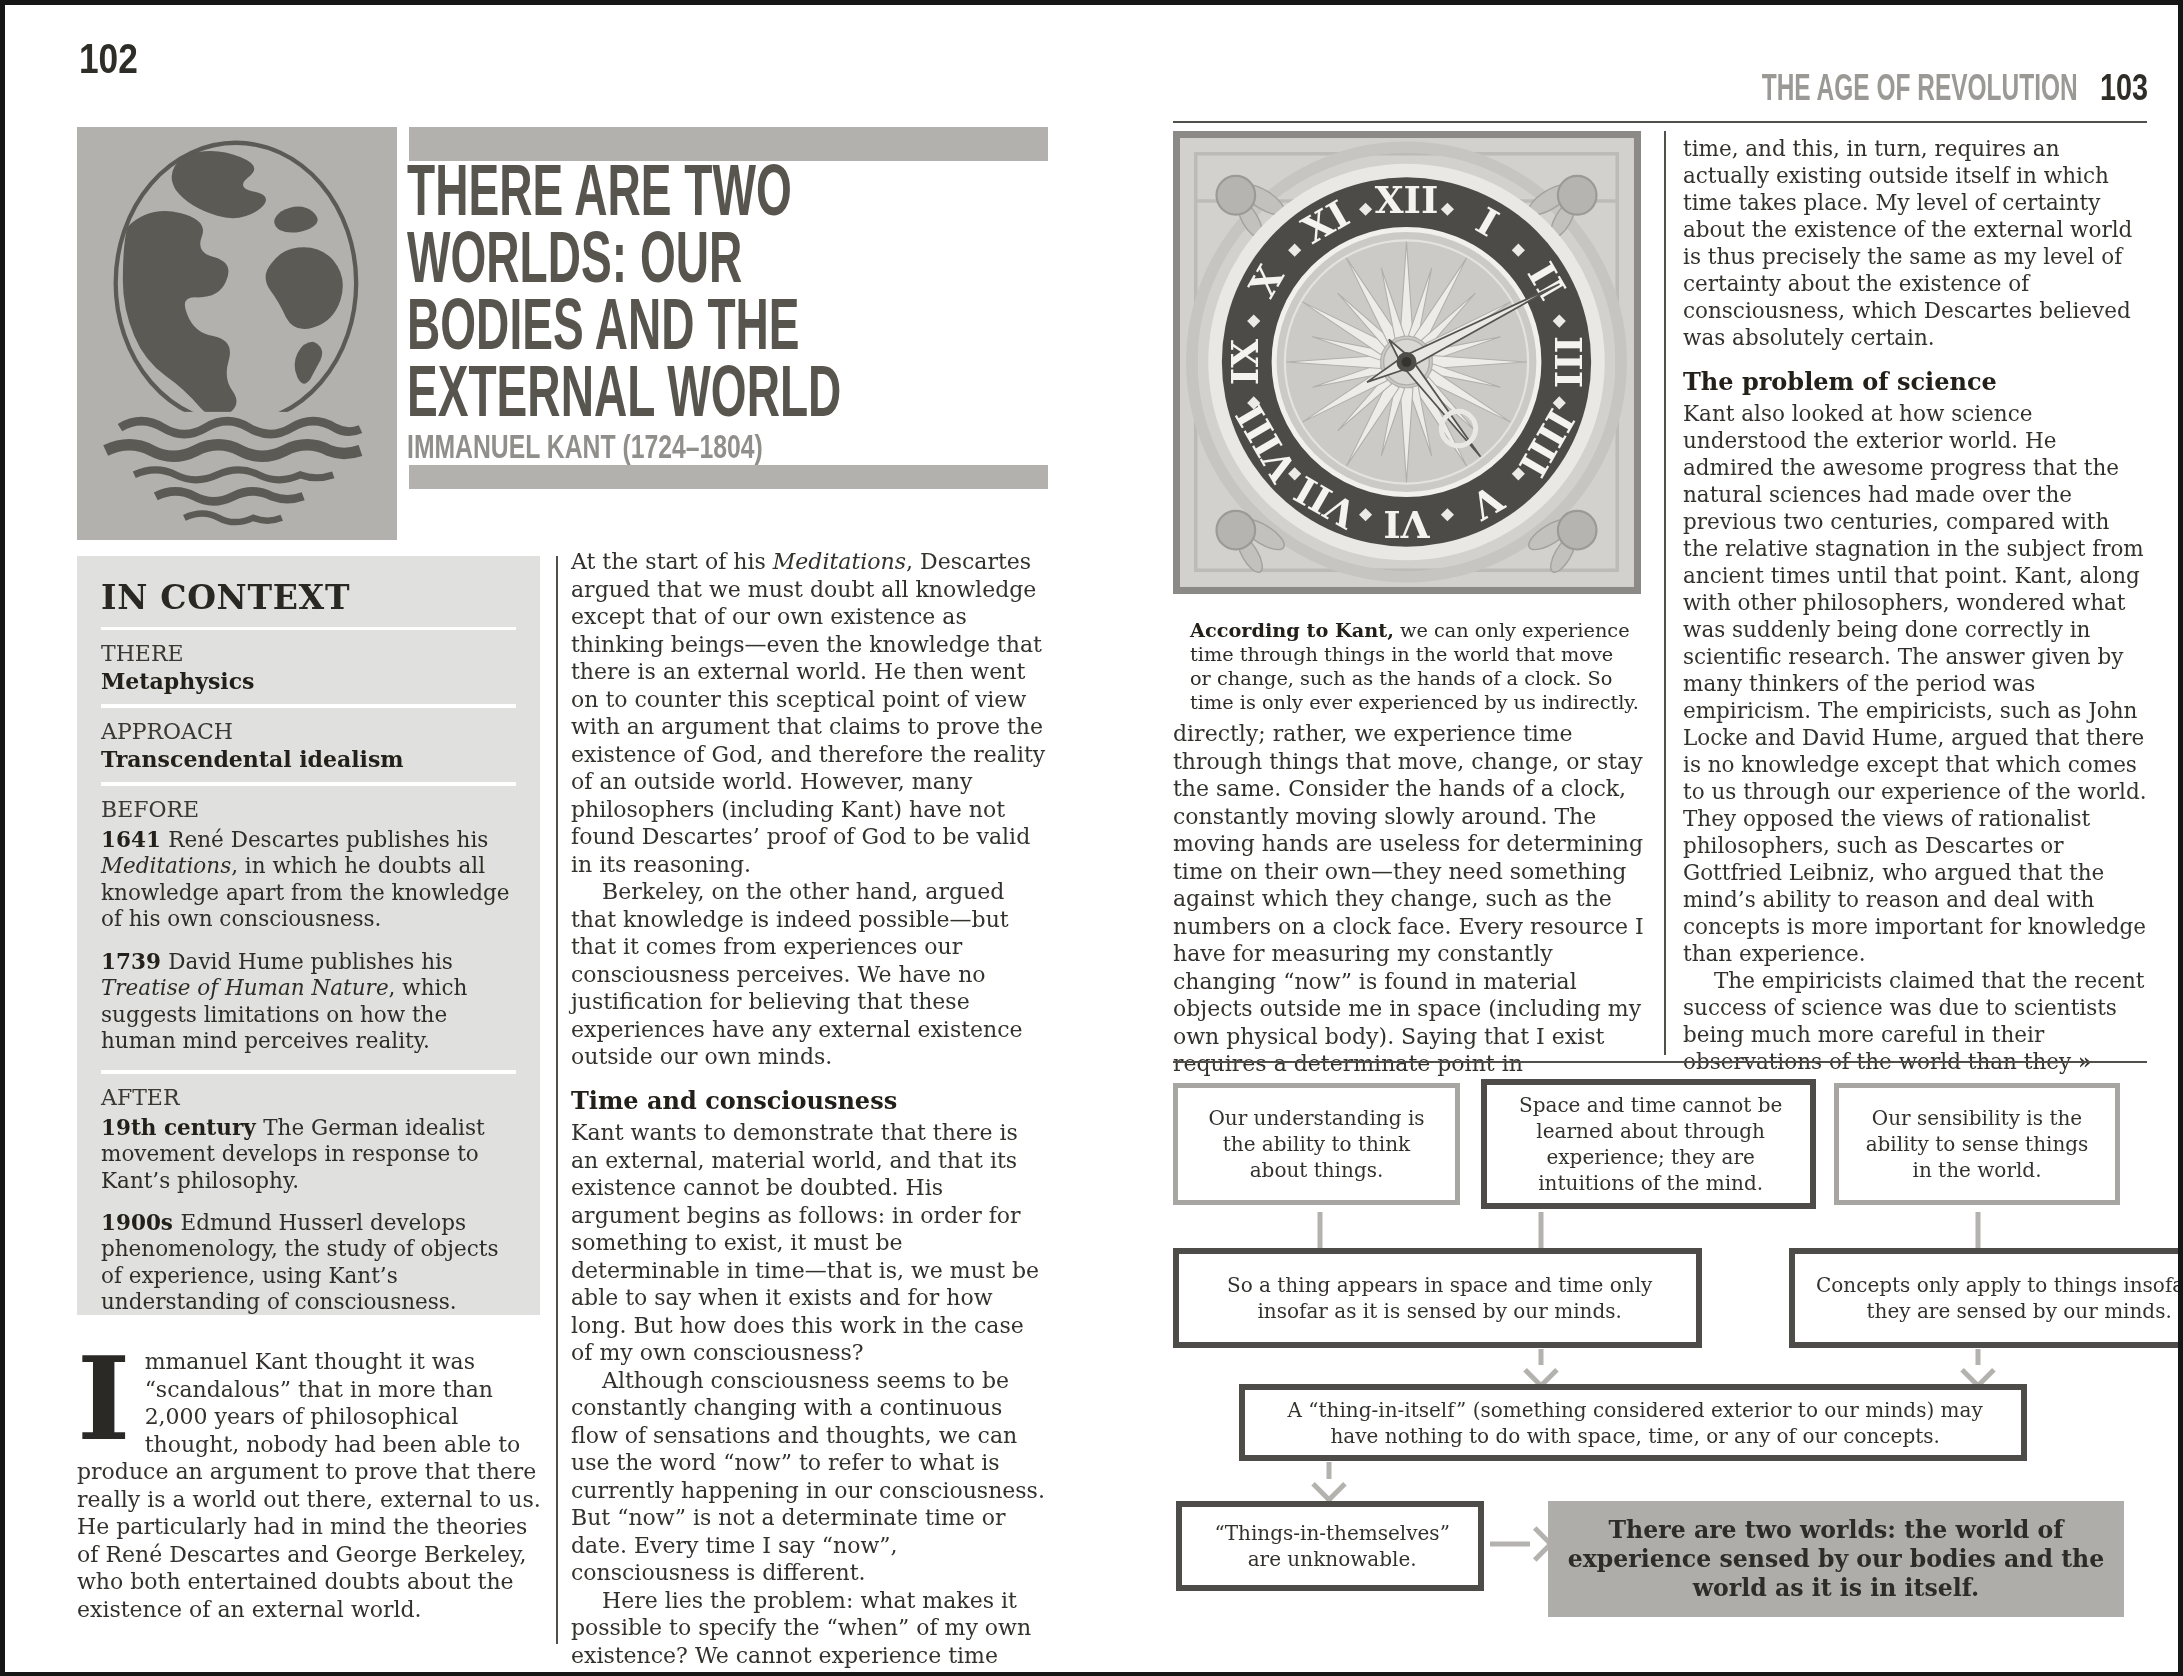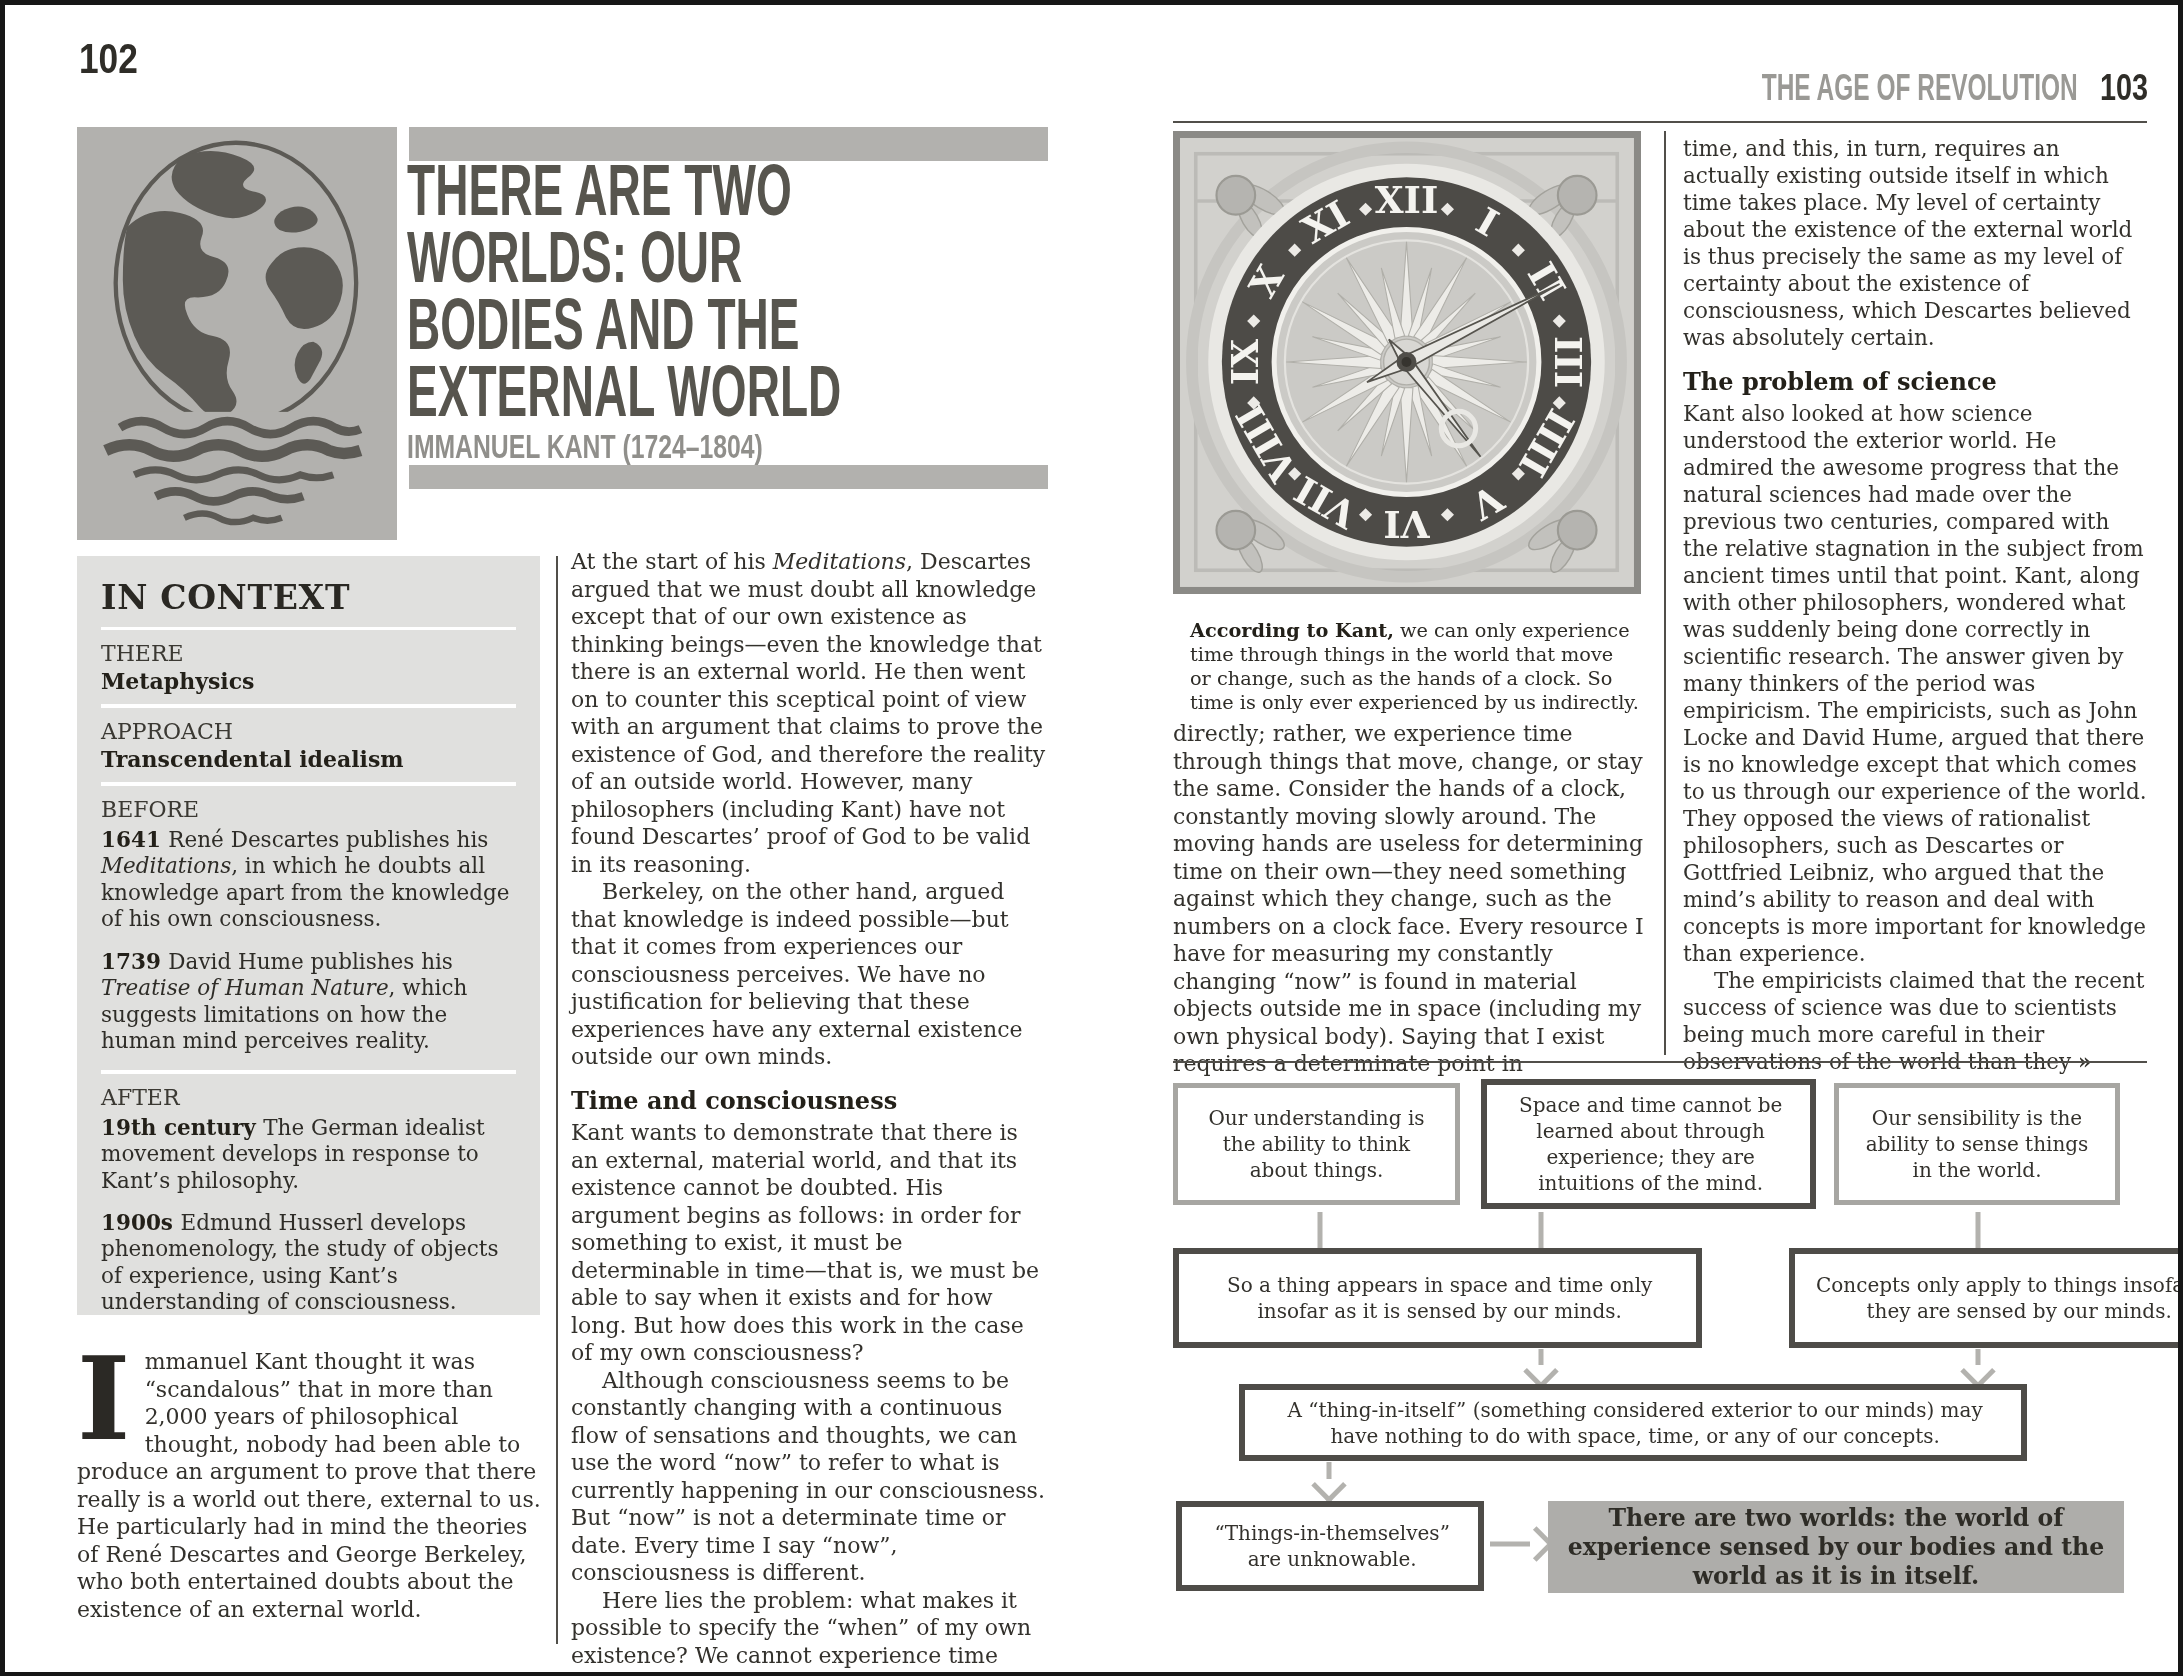--- a/index.html
+++ b/index.html
@@ -69,21 +69,21 @@
       text-align:center; font:400 20px/26px "DejaVu Serif",serif; color:#33312c; padding:5.7px 15.7px; background:#fff;}
   .fb.gray{border:5.7px solid #a7a6a2;}
   .fb.dark{border:6.4px solid #4e4c48;padding-left:20px;}
   .fb1{left:1168px; top:1078px; width:287px; height:122px;}
   .fb2{left:1476px; top:1074px; width:335px; height:130px;}
   .fb3{left:1829px; top:1078px; width:286px; height:122px;}
   .fb4{left:1168px; top:1243px; width:529px; height:100px;}
   .fb5{left:1784px; top:1243px; width:456px; height:100px;}
   .fb6{left:1234px; top:1379px; width:788px; height:77px;}
   .fb7{left:1171px; top:1496px; width:308px; height:90px;}
-  .fb8{left:1543px; top:1496px; width:576px; height:92px; background:#aeadaa; border:none;
+  .fb8{left:1543px; top:1496px; width:576px; height:116px; background:#aeadaa; border:none;
        font-weight:700; font-size:23.6px; line-height:29px; color:#2e2c26;}
 
   .arrow-down{position:absolute; width:33px;}
   .arrow-down::before{content:""; position:absolute; left:50%; transform:translateX(-50%);
     top:0; width:5px; height:calc(100% - 20px); background:#b3b2ae;}
   .arrow-down::after{content:""; position:absolute; left:50%; bottom:1.4px; width:20px; height:20px;
     border-right:5px solid #b3b2ae; border-bottom:5px solid #b3b2ae;
     transform:translateX(-50%) rotate(45deg);}
   .ad1{left:1298px; top:1207px; height:60px;}
   .ad2{left:1519px; top:1207px; height:60px;}

